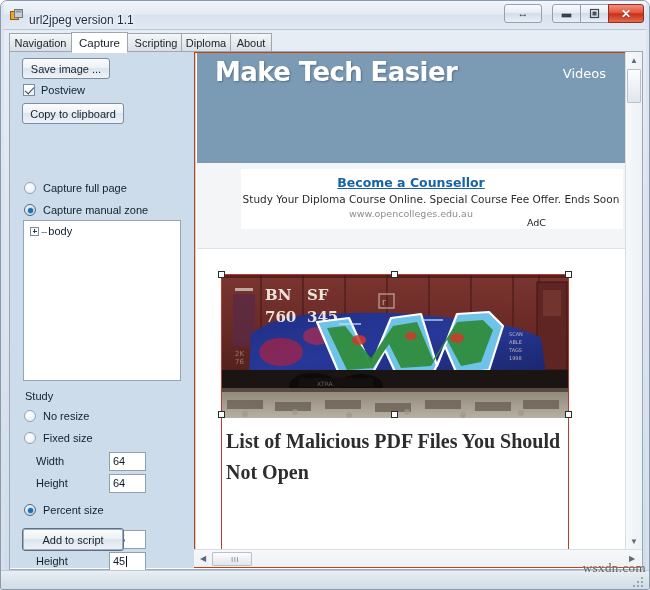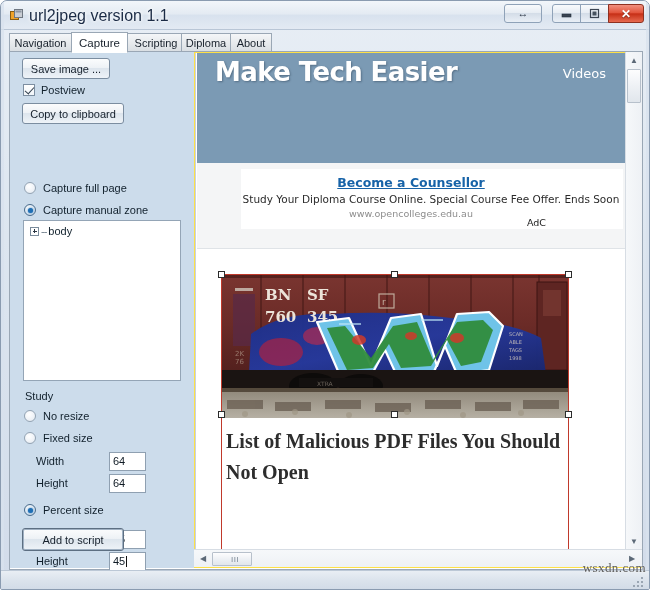--- a/index.html
+++ b/index.html
@@ -46,22 +46,22 @@
     border-bottom: 1px solid #b9c6d6;
     border-radius: 6px 6px 0 0;
   }
   #app-icon {
     position: absolute;
     left: 9px; top: 8px;
     width: 13px; height: 13px;
   }
   #title-text {
     position: absolute;
-    left: 28px; top: 6px;
-    font-size: 16px;
+    left: 28px; top: 12px;
+    font-size: 12px;
     color: #1b2b45;
     text-shadow: 0 0 3px #ffffff, 0 0 5px #ffffff;
     white-space: nowrap;
   }
   .win-btn {
     position: absolute;
     top: 3px;
     height: 19px;
     border: 1px solid #8fa2b8;
     border-radius: 3px;
@@ -332,21 +332,21 @@
     position: absolute;
     left: 124px; top: 527px;
     width: 56px; height: 22px;
   }
 
   
   #preview-pane {
     position: absolute;
     left: 184px; top: 0;
     width: 448px; height: 516px;
-    background: #fde047;
+    background: #c2410c;
     overflow: hidden;
   }
   #page-canvas {
     position: absolute;
     left: 1px; top: 1px;
     width: 430px; height: 496px;
     background: #ffffff;
     overflow: hidden;
     border-left: 1px solid #c9d2dc;
   }

